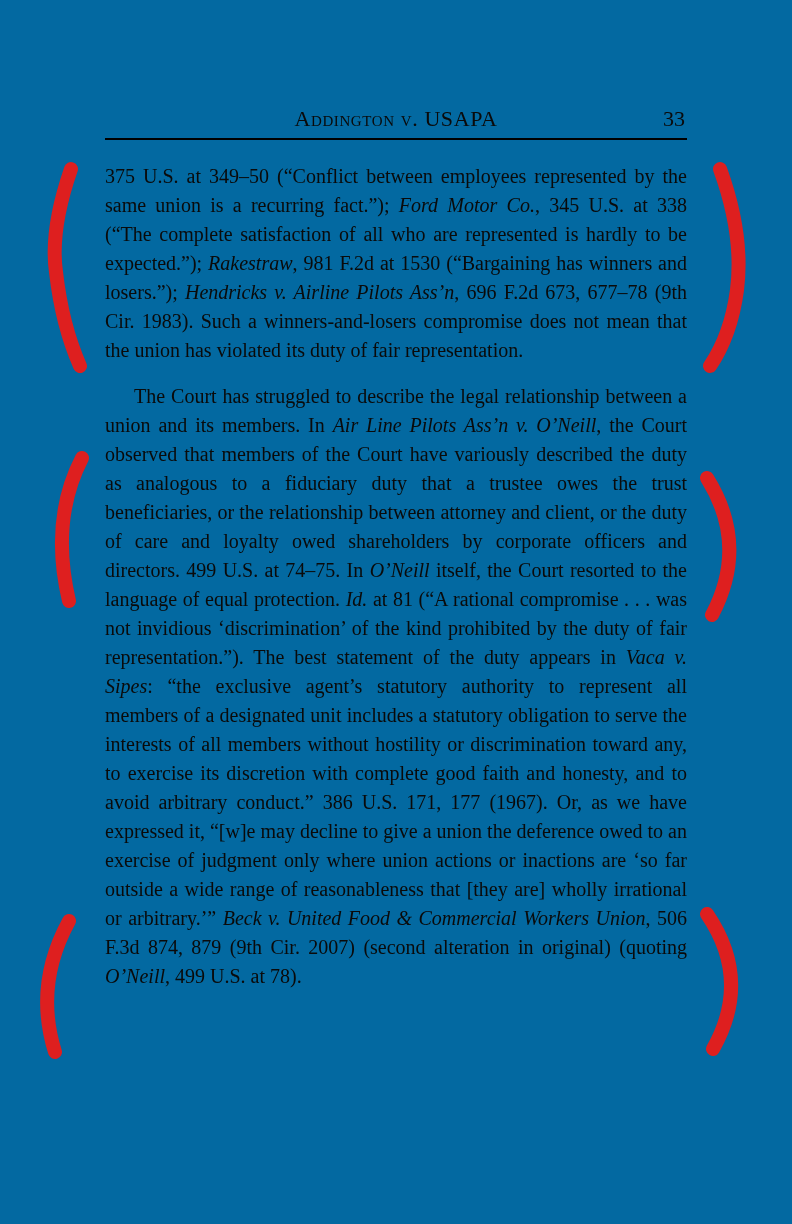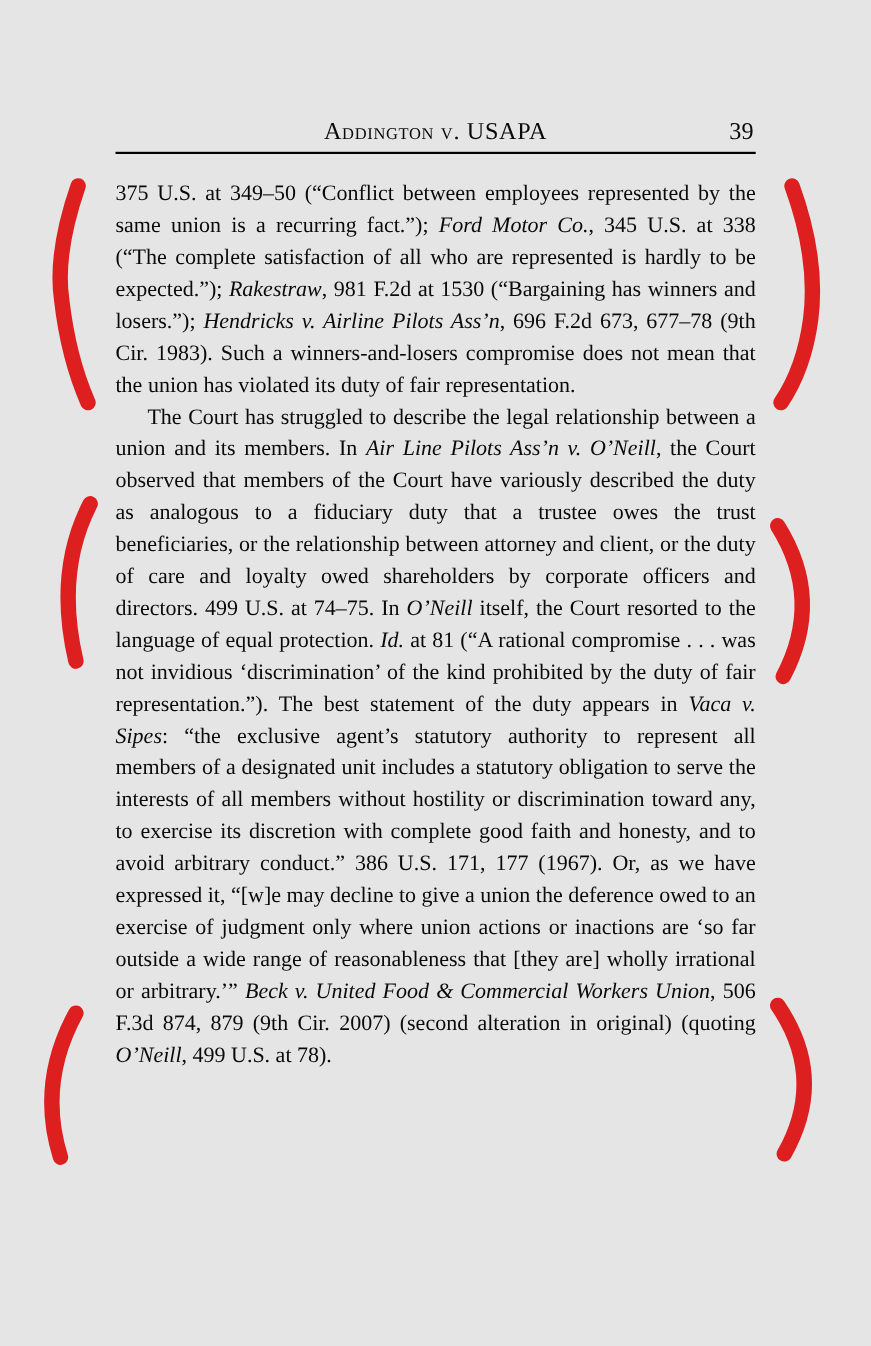--- a/index.html
+++ b/index.html
@@ -1,20 +1,20 @@
 <!DOCTYPE html>
 <html><head>
 <meta charset="utf-8">
 <style>
   html, body { margin: 0; padding: 0; background: #ffffff; }
   .page {
     position: relative;
     width: 792px;
     height: 1224px;
-    background: #e5e5e5;
+    background: #0369a1;
     font-family: "Liberation Serif", serif;
     color: #0a0a0a;
     overflow: hidden;
   }
   .content {
     position: absolute;
     left: 105px;
     top: 106px;
     width: 582px;
   }
@@ -38,37 +38,37 @@
     border-top: 2px solid #000000;
     margin: 6px 0 0 0;
   }
   .opinion-body {
     margin-top: 22px;
     font-size: 20px;
     line-height: 29px;
     text-align: justify;
   }
   .opinion-body p { margin: 0; }
-  .opinion-body p + p { }
+  .opinion-body p + p { margin-top: 17px; }
   .opinion-body p.indent { text-indent: 29px; }
   #annotation-layer {
     position: absolute;
     left: 0; top: 0;
     width: 792px; height: 1224px;
     pointer-events: none;
   }
 </style>
 </head>
 <body>
 
 <div class="page">
   <div class="content">
     <div class="running-header">
       <span class="case-title">Addington v. USAPA</span>
-      <span class="page-number">39</span>
+      <span class="page-number">33</span>
     </div>
     <hr class="header-rule">
     <div class="opinion-body" id="opinion-body">
         <p><span>375 U.S. at 349–50 (“Conflict between employees represented by the same union is a recurring fact.”); </span><i>Ford Motor Co.</i><span>, 345 U.S. at 338 (“The complete satisfaction of all who are represented is hardly to be expected.”); </span><i>Rakestraw</i><span>, 981 F.2d at 1530 (“Bargaining has winners and losers.”); </span><i>Hendricks v. Airline Pilots Ass’n</i><span>, 696 F.2d 673, 677–78 (9th Cir. 1983).  Such a winners-and-losers compromise does not mean that the union has violated its duty of fair representation.</span></p>
         <p class="indent"><span>The Court has struggled to describe the legal relationship between a union and its members.  In </span><i>Air Line Pilots Ass’n v. O’Neill</i><span>, the Court observed that members of the Court have variously described the duty as analogous to a fiduciary duty that a trustee owes the trust beneficiaries, or the relationship between attorney and client, or the duty of care and loyalty owed shareholders by corporate officers and directors.  499 U.S. at 74–75.  In </span><i>O’Neill</i><span> itself, the Court resorted to the language of equal protection.  </span><i>Id.</i><span> at 81 (“A rational compromise . . . was not invidious ‘discrimination’ of the kind prohibited by the duty of fair representation.”).  The best statement of the duty appears in </span><i>Vaca v. Sipes</i><span>: “the exclusive agent’s statutory authority to represent all members of a designated unit includes a statutory obligation to serve the interests of all members without hostility or discrimination toward any, to exercise its discretion with complete good faith and honesty, and to avoid arbitrary conduct.”  386 U.S. 171, 177 (1967).  Or, as we have expressed it, “[w]e may decline to give a union the deference owed to an exercise of judgment only where union actions or inactions are ‘so far outside a wide range of reasonableness that [they are] wholly irrational or arbitrary.’”  </span><i>Beck v. United Food &amp; Commercial Workers Union</i><span>, 506 F.3d 874, 879 (9th Cir. 2007) (second alteration in original) (quoting </span><i>O’Neill</i><span>, 499 U.S. at 78).</span></p>
       </div>
   </div>
   <svg id="annotation-layer" viewBox="0 0 792 1224">
       <path d="M 71 169 Q 50 230 56 272 Q 62 325 80 366" fill="none" stroke="#de1f1f" stroke-width="14" stroke-linecap="round" stroke-linejoin="round"></path>
       <path d="M 720 169 Q 744 235 737 290 Q 731 335 710 366" fill="none" stroke="#de1f1f" stroke-width="14" stroke-linecap="round" stroke-linejoin="round"></path>

